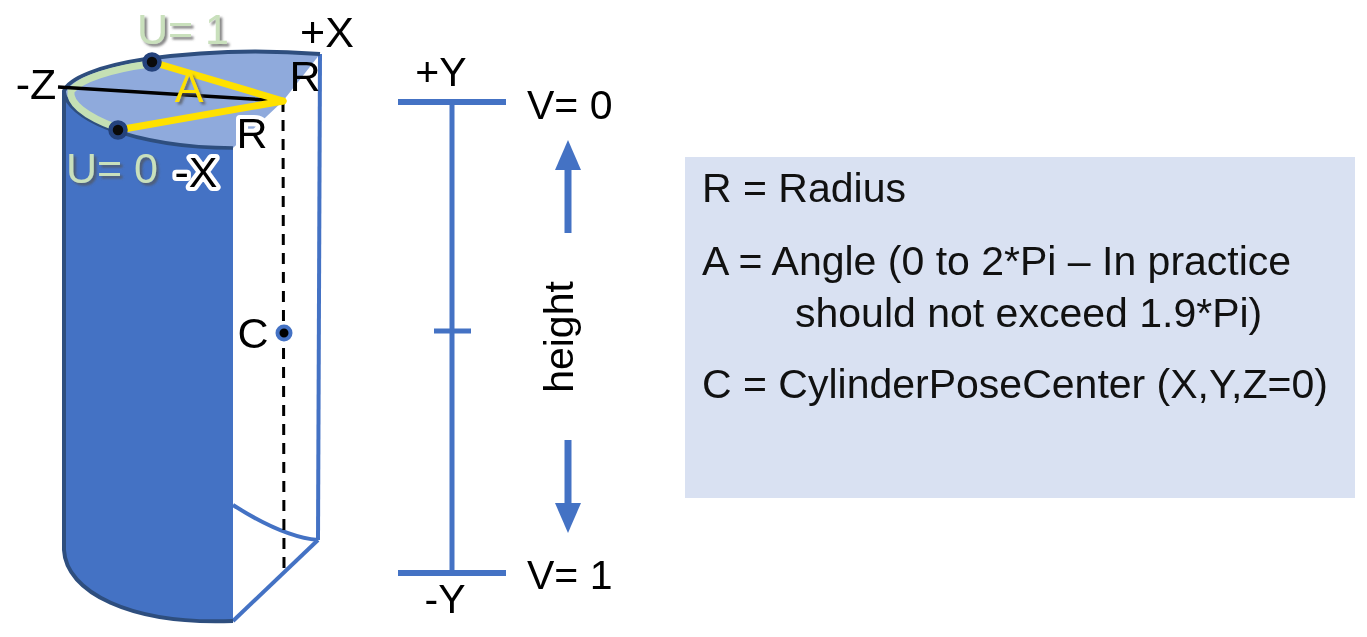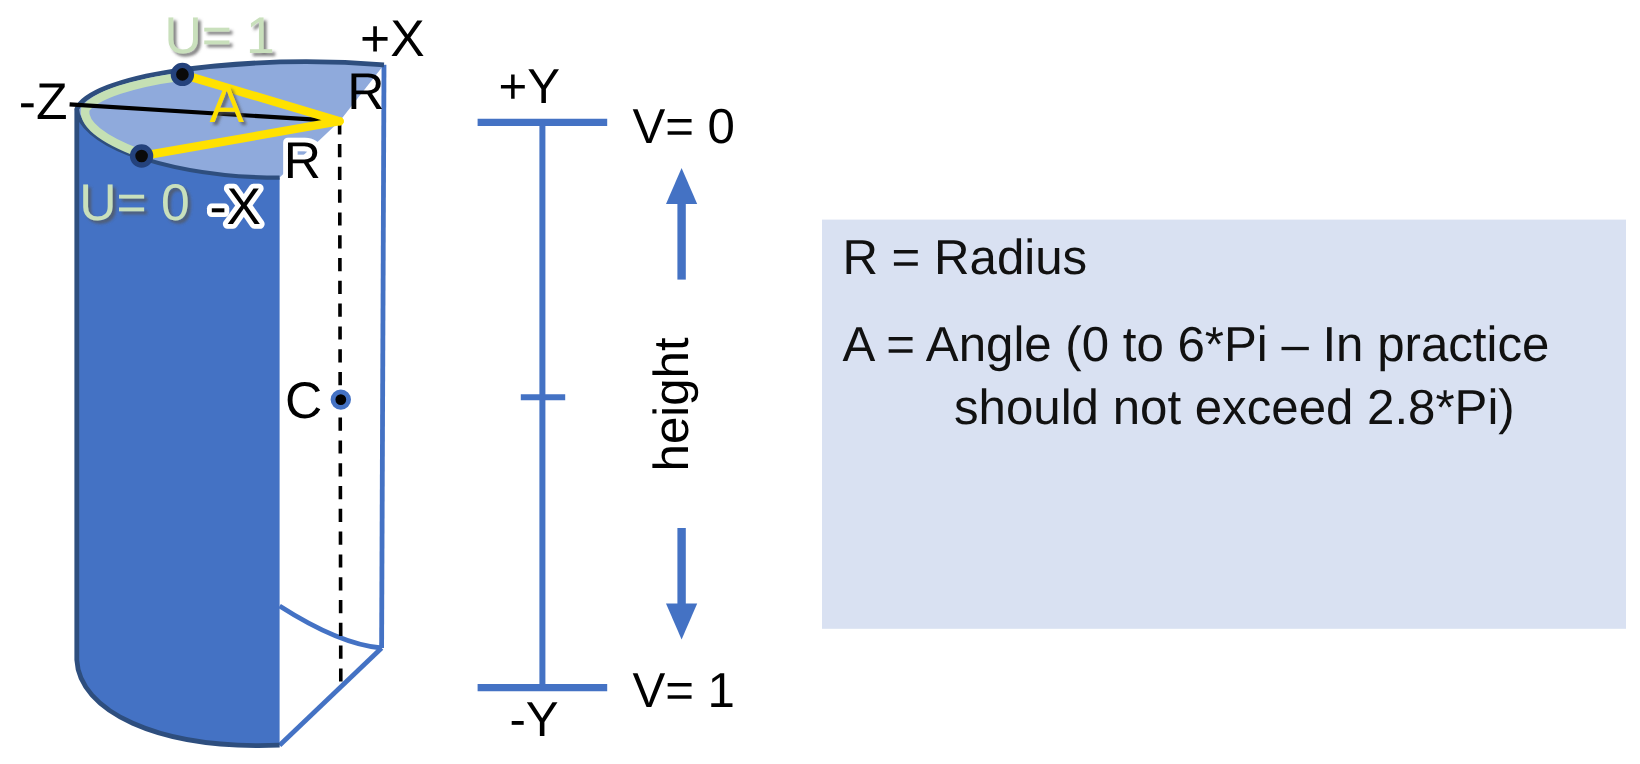--- a/index.html
+++ b/index.html
@@ -3,21 +3,21 @@
 <meta charset="utf-8">
 <style>
   html,body{margin:0;padding:0;background:#fff;}
   #stage{position:relative;width:1367px;height:637px;background:#ffffff;overflow:hidden;
          font-family:"Liberation Sans",sans-serif;}
   #figure-svg{position:absolute;left:0;top:0;}
   svg text{font-family:"Liberation Sans",sans-serif;}
   .fs43{font-size:43px;}
   .fs41{font-size:41px;}
   .halo{stroke:#ffffff;stroke-width:8px;paint-order:stroke;stroke-linejoin:round;}
-  .legend{position:absolute;left:685px;top:157px;width:670px;height:341px;background:#D9E1F2;margin-top:26px;}
+  .legend{position:absolute;left:685px;top:157px;width:670px;height:341px;background:#D9E1F2;}
   .legend .line{position:absolute;left:17px;font-size:41px;line-height:48px;color:#111;white-space:nowrap;}
   .legend .line.indent{left:110px;}
   .l1{top:7px;} .l2{top:80px;} .l3{top:132px;} .l4{top:203px;} .l5{top:275px;}
 </style>
 </head>
 <body>
 
 <div id="stage">
 
   <svg id="figure-svg" width="700" height="637" viewBox="0 0 700 637">
@@ -87,17 +87,18 @@
       <text class="fs41" x="441" y="86" text-anchor="middle" fill="#000">+Y</text>
       <text class="fs41" x="527" y="119" fill="#000">V= 0</text>
       <text class="fs41" x="573" y="337" text-anchor="middle" fill="#000" transform="rotate(-90 573 337)">height</text>
       <text class="fs41" x="527" y="589" fill="#000">V= 1</text>
       <text class="fs41" x="445" y="613" text-anchor="middle" fill="#000">-Y</text>
     </g>
   </svg>
 
   <div class="legend" style="background-color: rgb(217, 225, 242);">
     <div class="line l1">R = Radius</div>
-    <div class="line l2">A = Angle (0 to 6*Pi – In practice</div>
-    <div class="line l3 indent">should not exceed 2.8*Pi)</div>
+    <div class="line l2">A = Angle (0 to 2*Pi – In practice</div>
+    <div class="line l3 indent">should not exceed 1.9*Pi)</div>
+    <div class="line l4">C = CylinderPoseCenter (X,Y,Z=0)</div>
   </div>
 
 </div>
 
 </body></html>

